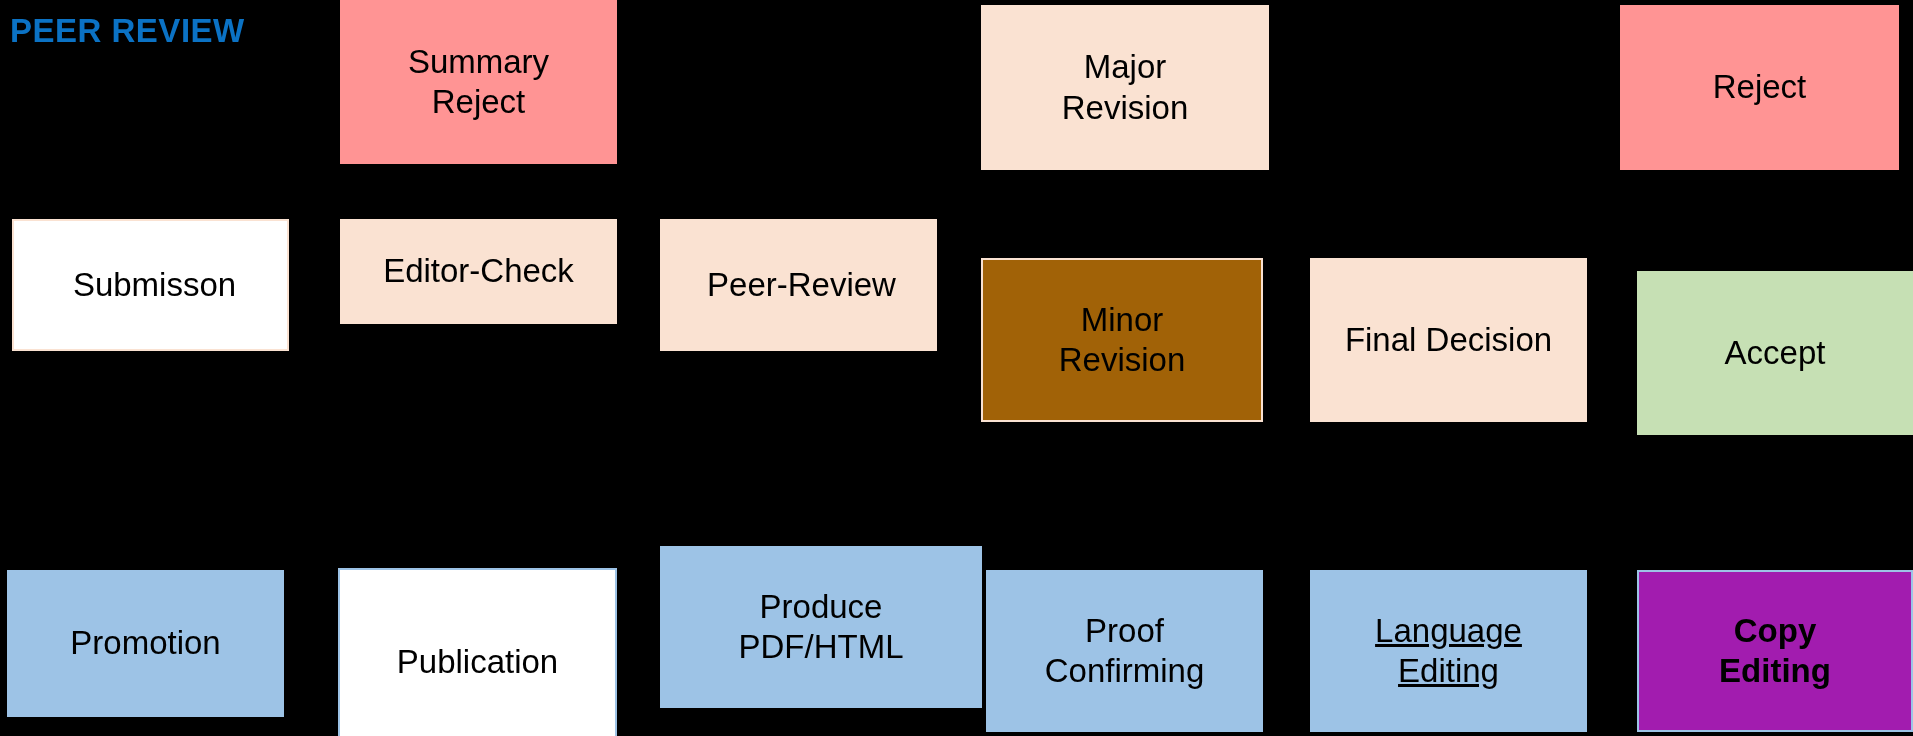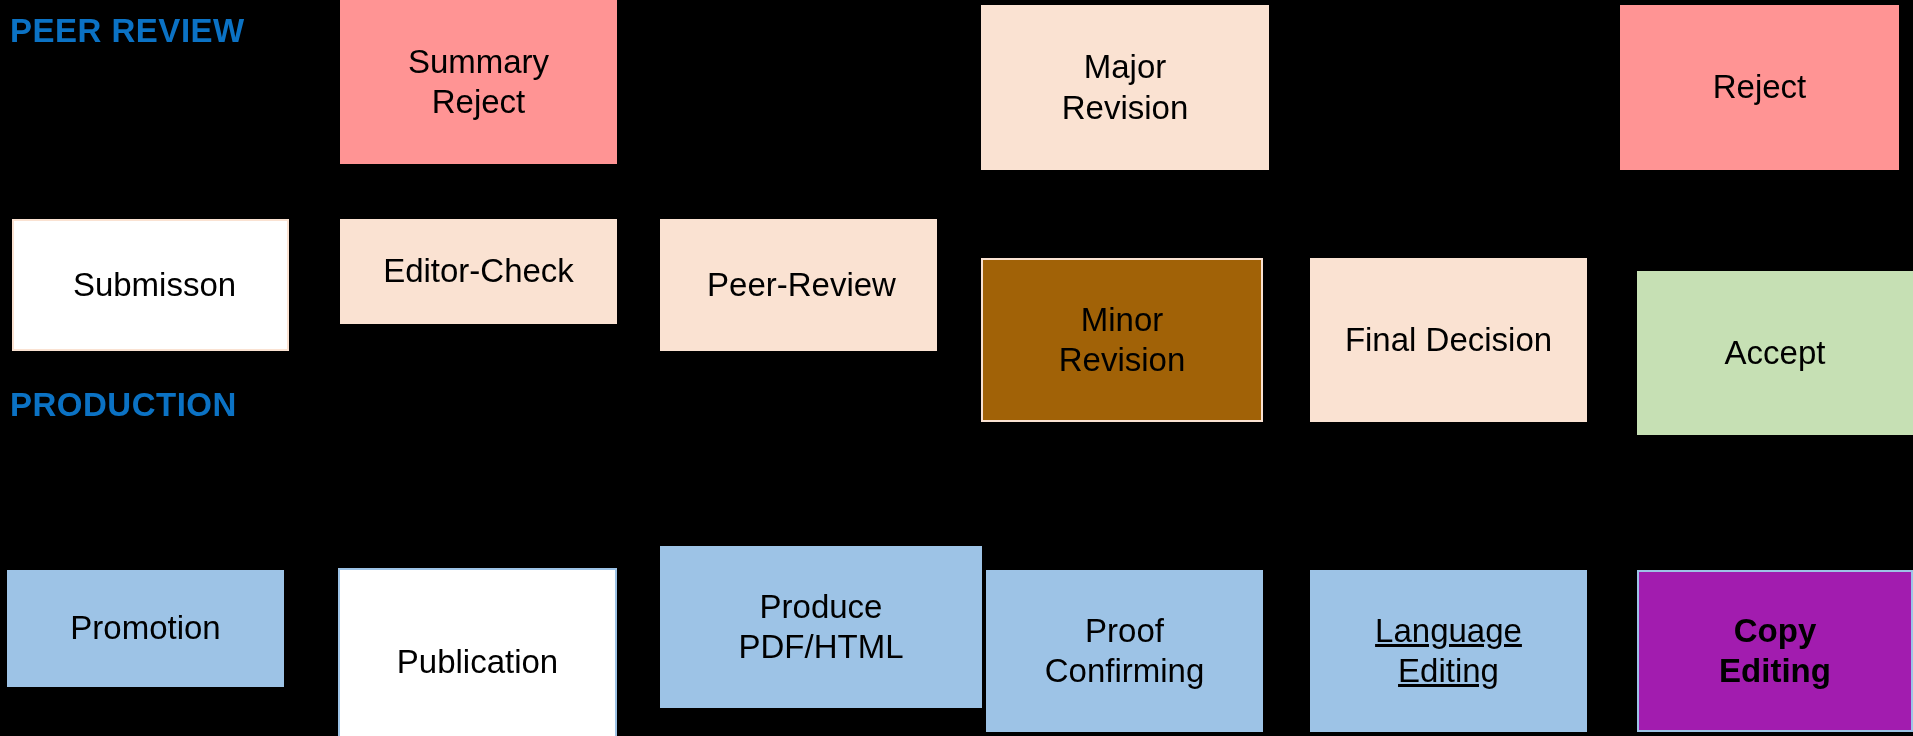--- a/index.html
+++ b/index.html
@@ -56,36 +56,35 @@
     padding: 2px 6px;
   }
 </style>
 </head>
 <body>
 
 <div id="canvas">
 
   <div class="section-label" id="label-peer-review">PEER REVIEW</div>
 
-  <div class="section-label" id="label-production">PRODUCTION</div>
 
   <div id="nodes-layer">
       <div class="node" style="left: 340px; top: 0px; width: 277px; height: 164px; background: rgb(255, 148, 148); border: 2px solid rgb(255, 148, 148);">Summary
 Reject</div>
       <div class="node" style="left: 981px; top: 5px; width: 288px; height: 165px; background: rgb(250, 226, 210); border: 2px solid rgb(250, 226, 210);">Major
 Revision</div>
       <div class="node" style="left: 1620px; top: 5px; width: 279px; height: 165px; background: rgb(255, 148, 148); border: 2px solid rgb(255, 148, 148);">Reject</div>
       <div class="node" style="left: 12px; top: 219px; width: 277px; height: 132px; background: rgb(255, 255, 255); border: 2px solid rgb(250, 226, 210); padding-left: 14px;">Submisson</div>
       <div class="node" style="left: 340px; top: 219px; width: 277px; height: 105px; background: rgb(250, 226, 210); border: 2px solid rgb(250, 226, 210);">Editor-Check</div>
       <div class="node" style="left: 660px; top: 219px; width: 277px; height: 132px; background: rgb(250, 226, 210); border: 2px solid rgb(250, 226, 210); padding-left: 12px;">Peer-Review</div>
       <div class="node" style="left: 981px; top: 258px; width: 282px; height: 164px; background: #a16207; border: 2px solid rgb(250, 226, 210);">Minor
 Revision</div>
       <div class="node" style="left: 1310px; top: 258px; width: 277px; height: 164px; background: rgb(250, 226, 210); border: 2px solid rgb(250, 226, 210);">Final Decision</div>
       <div class="node" style="left: 1637px; top: 258px; width: 276px; height: 164px; background: rgb(198, 224, 180); border: 2px solid rgb(198, 224, 180); margin-top: 13px;">Accept</div>
-      <div class="node" style="left: 7px; top: 570px; width: 277px; height: 117px; background: rgb(157, 195, 230); border: 2px solid rgb(157, 195, 230);">Promotion</div>
+      <div class="node" style="left: 7px; top: 570px; width: 277px; height: 147px; background: rgb(157, 195, 230); border: 2px solid rgb(157, 195, 230);">Promotion</div>
       <div class="node" style="left: 338px; top: 568px; width: 279px; height: 188px; background: rgb(255, 255, 255); border: 2px solid rgb(157, 195, 230);">Publication</div>
       <div class="node" style="left: 660px; top: 546px; width: 322px; height: 162px; background: rgb(157, 195, 230); border: 2px solid rgb(157, 195, 230);">Produce
 PDF/HTML</div>
       <div class="node" style="left: 986px; top: 570px; width: 277px; height: 162px; background: rgb(157, 195, 230); border: 2px solid rgb(157, 195, 230);">Proof
 Confirming</div>
       <div class="node" style="left: 1310px; top: 570px; width: 277px; height: 162px; background: rgb(157, 195, 230); border: 2px solid rgb(157, 195, 230); text-decoration: underline;">Language
 Editing</div>
       <div class="node" style="left: 1637px; top: 570px; width: 276px; height: 162px; background: #a21caf; border: 2px solid rgb(157, 195, 230); font-weight: bold;">Copy
 Editing</div>
     </div>

